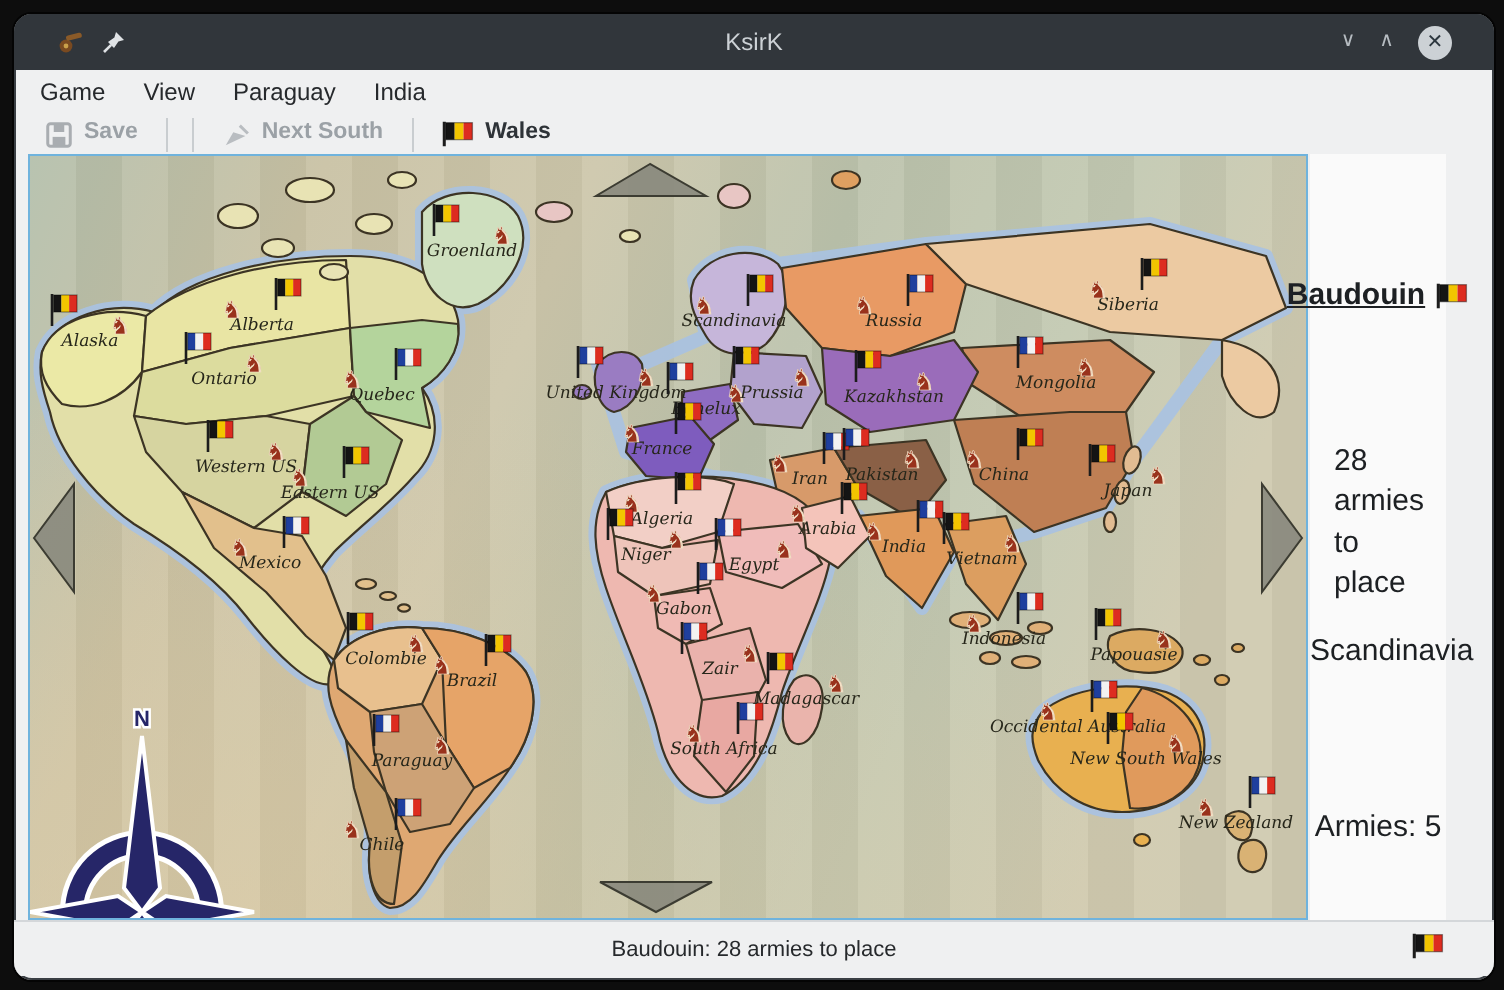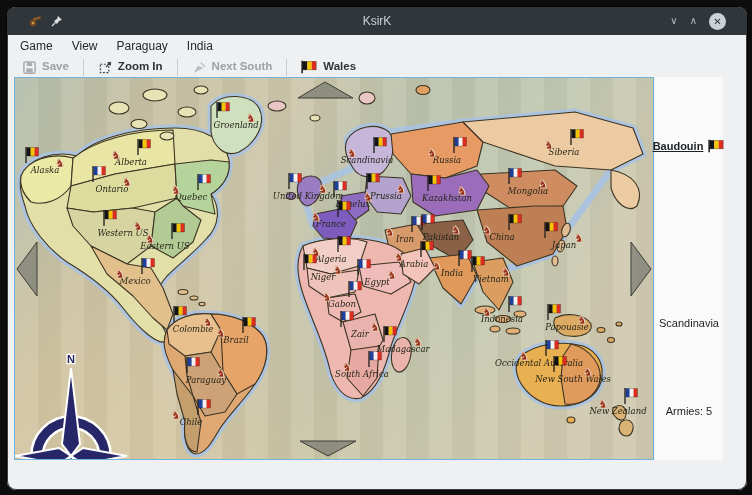--- a/index.html
+++ b/index.html
@@ -30,21 +30,21 @@
   .tb-icon{display:inline-flex;align-items:center;}
   
   .map-wrap{position:absolute;left:7px;top:70px;width:640px;height:383px;box-sizing:border-box;
             border:1px solid #6fb3dd;background:#c4c2a8;}
   .tlabel{font-family:"DejaVu Serif",serif;font-style:italic;font-size:8.5px;fill:#26261a;
           text-anchor:middle;}
   .cav{font-family:"DejaVu Sans",sans-serif;font-size:12px;fill:#99321c;stroke:#f3e2c8;
        stroke-width:.35;text-anchor:middle;}
   
   .sidebar{position:absolute;left:648px;top:70px;width:68px;height:383px;background:#fafafa;
-           font-size:11px;color:#1d2023;}
+           font-size:15px;color:#1d2023;}
   .sb-player{position:absolute;left:0;right:0;top:62px;display:flex;align-items:center;
              justify-content:center;gap:5px;}
   .sb-player-name{text-decoration:underline;font-weight:bold;cursor:pointer;}
   .sb-armies{position:absolute;left:12px;right:6px;top:144px;line-height:1.35;}
   .sb-country{position:absolute;left:0;right:0;top:240px;text-align:center;}
   .sb-count{position:absolute;left:0;right:0;top:328px;text-align:center;}
   
   .statusbar{position:absolute;left:0;top:453px;width:740px;height:27px;background:#eff0f1;
              border-top:1px solid #d4d7da;display:flex;align-items:center;justify-content:center;
              font-size:11px;color:#26292c;}
@@ -92,29 +92,20 @@
         <span class="tb-icon">
           <svg width="15" height="15" viewBox="0 0 16 16">
             <rect x="2" y="2" width="12" height="12" rx="1.5" fill="none" stroke="#a9adb1" stroke-width="1.6"></rect>
             <rect x="5.2" y="2.6" width="5.6" height="3.8" fill="#a9adb1"></rect>
             <rect x="4.6" y="9" width="6.8" height="4.4" fill="#a9adb1"></rect>
           </svg>
         </span>
         <span>Save</span>
       </button>
       <span class="tb-sep"></span>
-      <button class="tb-btn">
-        <span class="tb-icon">
-          <svg width="15" height="15" viewBox="0 0 16 16">
-            <rect x="2.5" y="4.5" width="9" height="9" fill="none" stroke="#3b3f43" stroke-width="1.2" stroke-dasharray="2 1.7"></rect>
-            <path d="M8.5,7.5 L13.5,2.5 M13.5,2.5 L10.2,3 M13.5,2.5 L13,5.8" stroke="#3b3f43" stroke-width="1.3" fill="none"></path>
-          </svg>
-        </span>
-        <span>Zoom In</span>
-      </button>
       <span class="tb-sep"></span>
       <button class="tb-btn disabled">
         <span class="tb-icon">
           <svg width="15" height="15" viewBox="0 0 16 16">
             <path d="M2,13.5 L12.5,8.5 L6,6.5 Z" fill="#b9bdc1"></path>
             <path d="M9.5,3 L13.8,7.2" stroke="#b9bdc1" stroke-width="1.6"></path>
           </svg>
         </span>
         <span>Next South</span>
       </button>
@@ -659,18 +650,31 @@
       <span class="flag-slot">
           <svg width="17" height="14" viewBox="0 0 18 14">
             <line x1="1.2" y1="0.5" x2="1.2" y2="13.5" stroke="#1c1c1c" stroke-width="1.6"></line>
             <rect x="2" y="1" width="4.7" height="9" fill="#141414"></rect>
             <rect x="6.7" y="1" width="4.7" height="9" fill="#f2c500"></rect>
             <rect x="11.4" y="1" width="4.7" height="9" fill="#dd2c20"></rect>
             <rect x="2" y="1" width="14.100000000000001" height="9" fill="none" stroke="rgba(0,0,0,0.4)" stroke-width="0.7"></rect>
           </svg>
         </span>
     </div>
+    <div class="sb-armies">28 armies to place</div>
     <div class="sb-country">Scandinavia</div>
     <div class="sb-count">Armies: 5</div>
   </div>
 
+  <div class="statusbar">
+    <span>Baudouin: 28 armies to place</span>
+    <span class="status-flag flag-slot">
+        <svg width="17" height="14" viewBox="0 0 18 14">
+          <line x1="1.2" y1="0.5" x2="1.2" y2="13.5" stroke="#1c1c1c" stroke-width="1.6"></line>
+          <rect x="2" y="1" width="4.7" height="9" fill="#141414"></rect>
+          <rect x="6.7" y="1" width="4.7" height="9" fill="#f2c500"></rect>
+          <rect x="11.4" y="1" width="4.7" height="9" fill="#dd2c20"></rect>
+          <rect x="2" y="1" width="14.100000000000001" height="9" fill="none" stroke="rgba(0,0,0,0.4)" stroke-width="0.7"></rect>
+        </svg>
+      </span>
+  </div>
 
 </div>
 
 </body></html>

